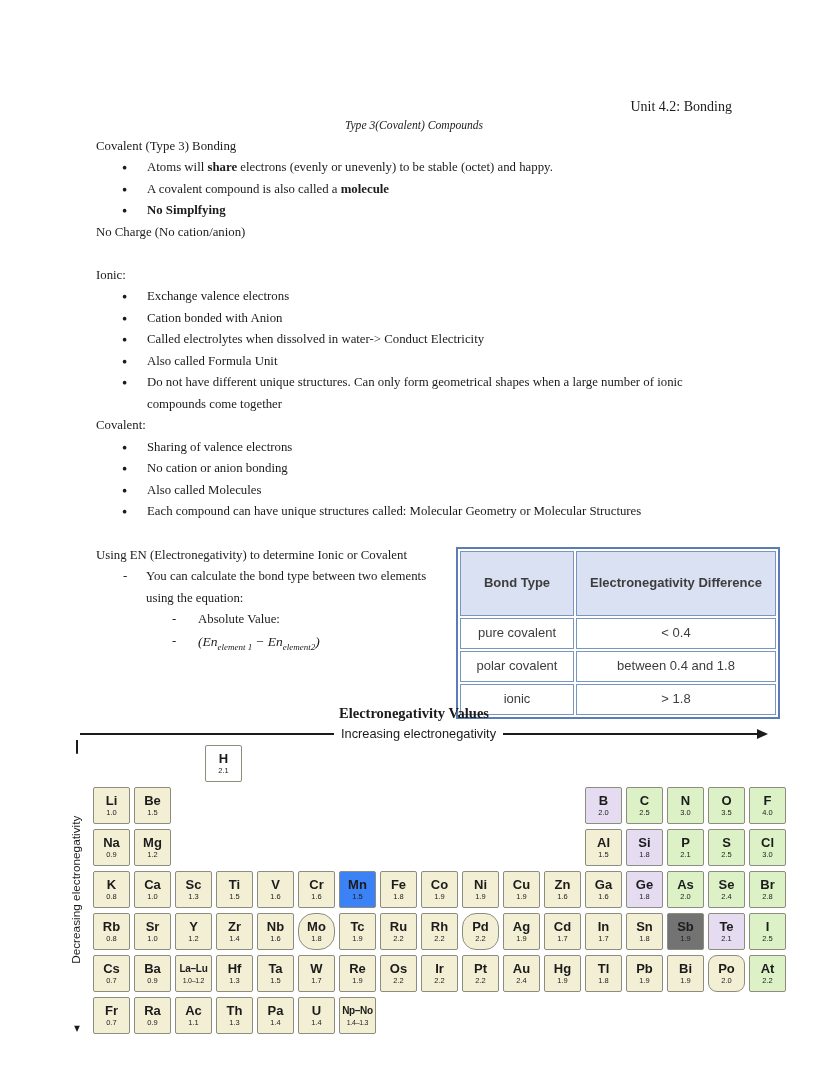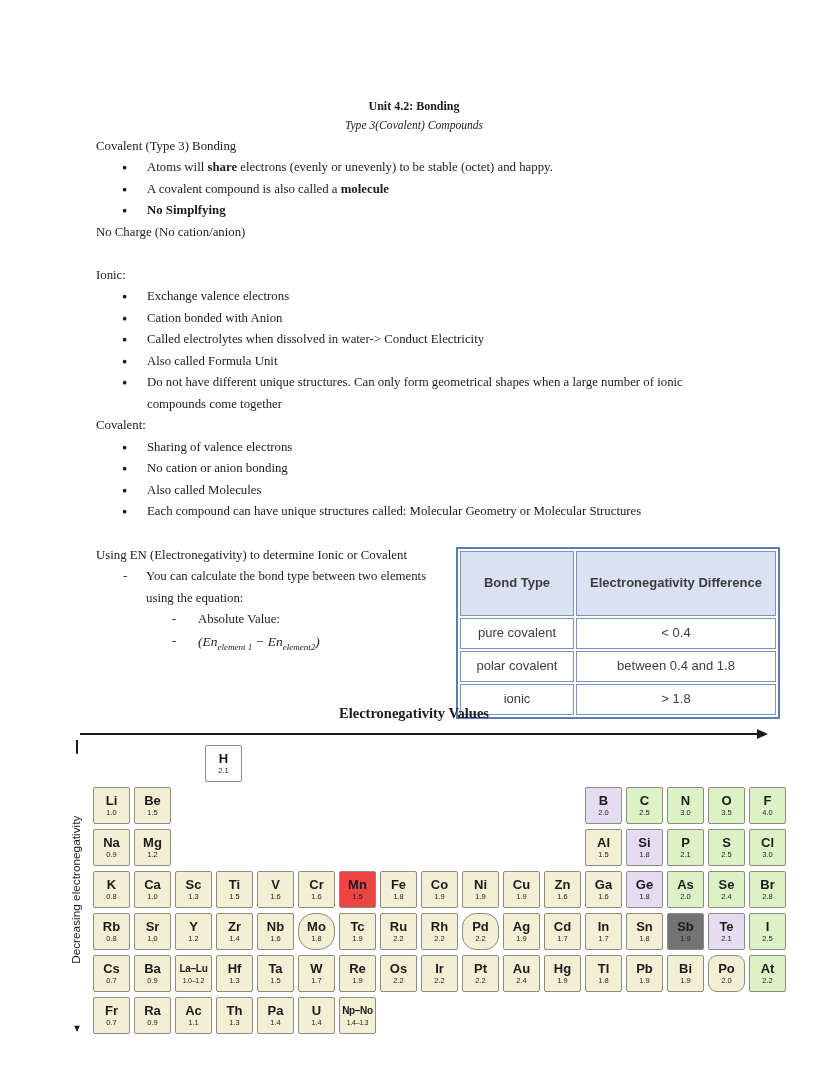--- a/index.html
+++ b/index.html
@@ -1,19 +1,19 @@
 <!DOCTYPE html>
 <html><head>
 <meta charset="utf-8">
 <style>
   html,body{margin:0;padding:0;background:#ffffff;}
   .page{position:relative;width:828px;height:1071px;background:#fff;overflow:hidden;
         font-family:"Liberation Serif",serif;color:#1b1b1b;font-size:12.8px;line-height:21.5px;}
   .content{padding:96px 96px 0 96px;}
-  .doc-title{text-align:center;font-size:12px;font-weight:bold;}
+  .doc-title{text-align:right;font-size:14px;}
   .doc-subtitle{text-align:center;font-style:italic;font-size:11.6px;line-height:15px;}
   .heading{margin-top:3px;}
   ul.bullets{list-style:none;margin:0;padding:0;}
   ul.bullets li{position:relative;padding-left:51px;}
   ul.bullets li::before{content:"●";position:absolute;left:26px;top:0;font-size:8.5px;}
   .blankline{height:21.5px;}
   .two-col{display:flex;margin-top:22px;}
   .en-block{width:360px;flex:0 0 360px;}
   .dash-l1{position:relative;padding-left:50px;}
   .dash-l1::before{content:"-";position:absolute;left:27px;top:0;}
@@ -130,20 +130,21 @@
             </tbody>
         </table>
       </div>
     </div>
   </div>
 
   <div class="figure">
     <div class="fig-title">Electronegativity Values</div>
     <div class="h-arrow">
       <div class="line"></div>
+      <div class="label">Increasing electronegativity</div>
       <div class="line"></div>
       <div class="head"></div>
     </div>
     <div class="v-arrow">
       <div class="line"></div>
       <div class="head"></div>
       <div class="label">Decreasing electronegativity</div>
     </div>
     <div class="ptable">
       <div class="el h-cell">
@@ -224,21 +225,21 @@
             <div class="val">1.5</div>
           </div>
           <div class="el" style="background: rgb(243, 239, 213); grid-area: 3 / 5;">
             <div class="sym">V</div>
             <div class="val">1.6</div>
           </div>
           <div class="el" style="background: rgb(243, 239, 213); grid-area: 3 / 6;">
             <div class="sym">Cr</div>
             <div class="val">1.6</div>
           </div>
-          <div class="el" style="background: #ef4444; grid-area: 3 / 7; align-items: center;">
+          <div class="el" style="background: #3b82f6; grid-area: 3 / 7; align-items: center;">
             <div class="sym">Mn</div>
             <div class="val">1.5</div>
           </div>
           <div class="el" style="background: rgb(243, 239, 213); grid-area: 3 / 8;">
             <div class="sym">Fe</div>
             <div class="val">1.8</div>
           </div>
           <div class="el" style="background: rgb(243, 239, 213); grid-area: 3 / 9;">
             <div class="sym">Co</div>
             <div class="val">1.9</div>

